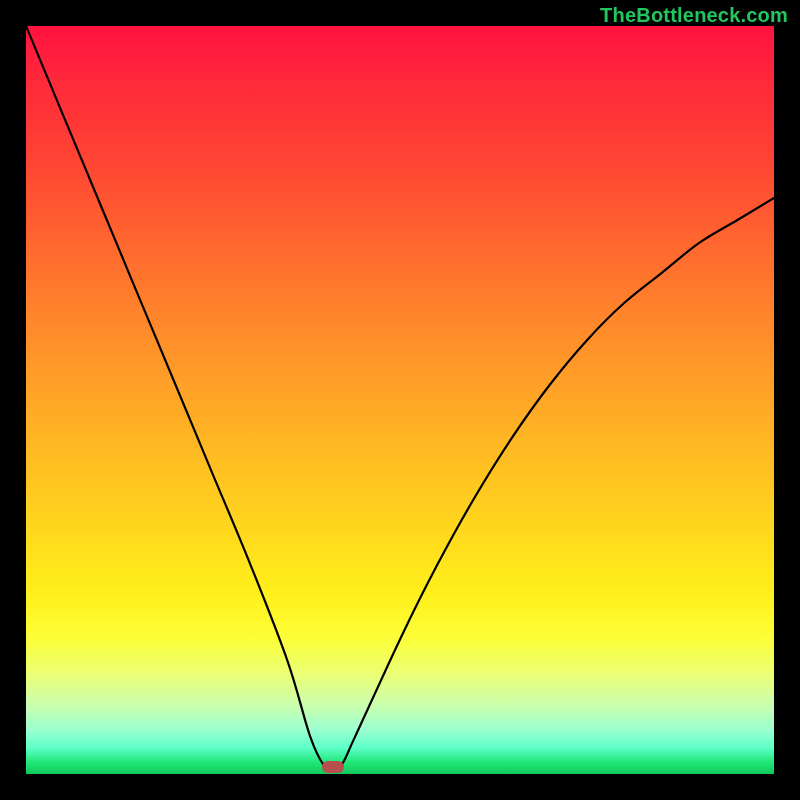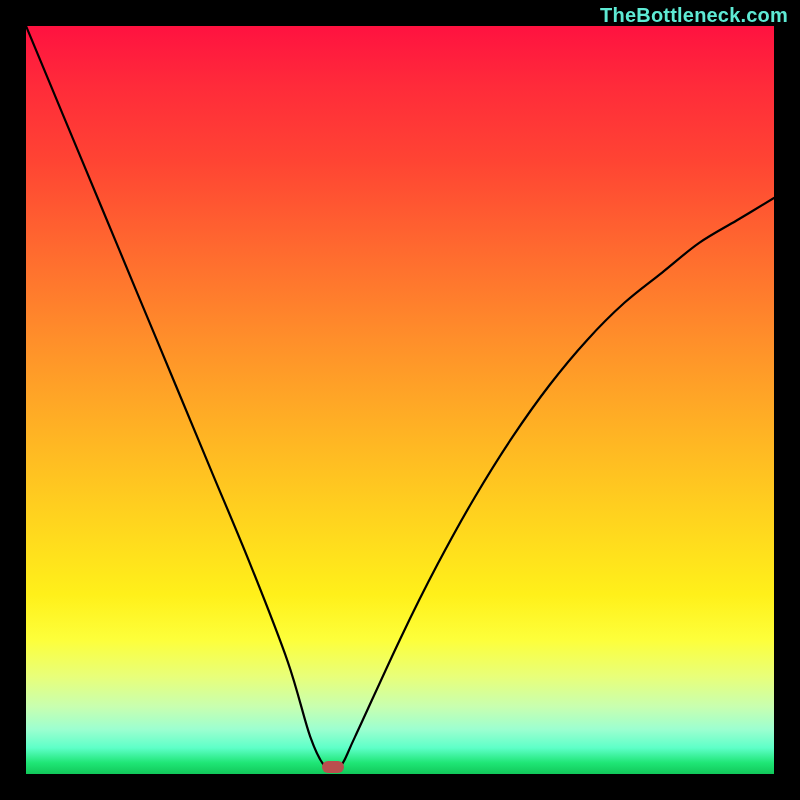--- a/index.html
+++ b/index.html
@@ -50,21 +50,21 @@
       #1fe676 98.5%,
       #11c85a 100%
     );
   }
   .watermark {
     position: absolute;
     top: 4px;
     right: 12px;
     font-size: 20px;
     font-weight: 600;
-    color: #5eead4;
+    color: #22c55e;
     letter-spacing: 0.2px;
     z-index: 10;
     user-select: none;
   }
   .curve-svg {
     position: absolute;
     left: 0;
     top: 0;
     width: 100%;
     height: 100%;

